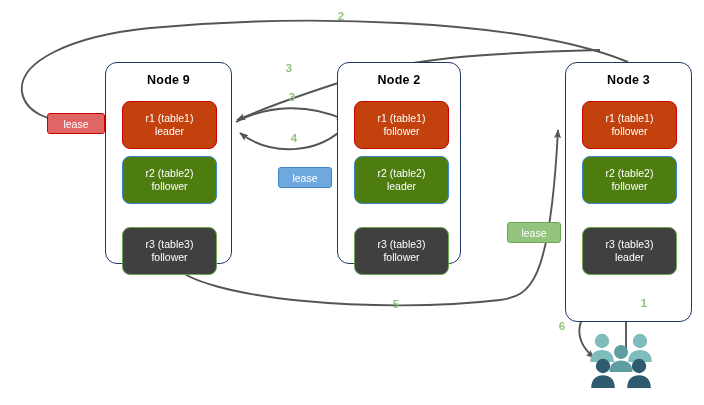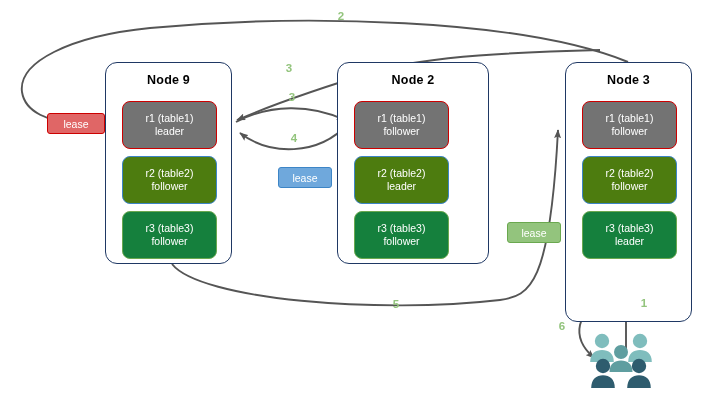--- a/index.html
+++ b/index.html
@@ -39,23 +39,23 @@
     display:flex;
     flex-direction:column;
     align-items:center;
     justify-content:center;
     color:#ffffff;
     font-size:10.5px;
     line-height:13px;
     text-align:center;
   }
   .replica span{display:block;}
-  .rep-red{background:#737373;border:1.4px solid #cc0000;}
+  .rep-red{background:#c2410c;border:1.4px solid #cc0000;}
   .rep-blue{background:#4d7c0f;border:1.4px solid #3d85c6;}
-  .rep-green{background:#15803d;border:1.4px solid #6aa84f;}
+  .rep-green{background:#404040;border:1.4px solid #6aa84f;margin-top:16px;}
   .lease{
     position:absolute;
     height:21px;
     border-radius:3px;
     box-sizing:border-box;
     display:flex;
     align-items:center;
     justify-content:center;
     color:#ffffff;
     font-size:10.5px;
@@ -109,21 +109,21 @@
     <div class="replica rep-blue" style="top:93px;">
       <span>r2 (table2)</span>
       <span>follower</span>
     </div>
     <div class="replica rep-green" style="top:148px;">
       <span>r3 (table3)</span>
       <span>follower</span>
     </div>
   </div>
 
-  <div class="node-box" style="left:337px;top:62px;width:152px;height:202px;">
+  <div class="node-box" style="left:337px;top:62px;width:124px;height:202px;">
     <div class="node-title">Node 2</div>
     <div class="replica rep-red" style="top:38px;">
       <span>r1 (table1)</span>
       <span>follower</span>
     </div>
     <div class="replica rep-blue" style="top:93px;">
       <span>r2 (table2)</span>
       <span>leader</span>
     </div>
     <div class="replica rep-green" style="top:148px;">

